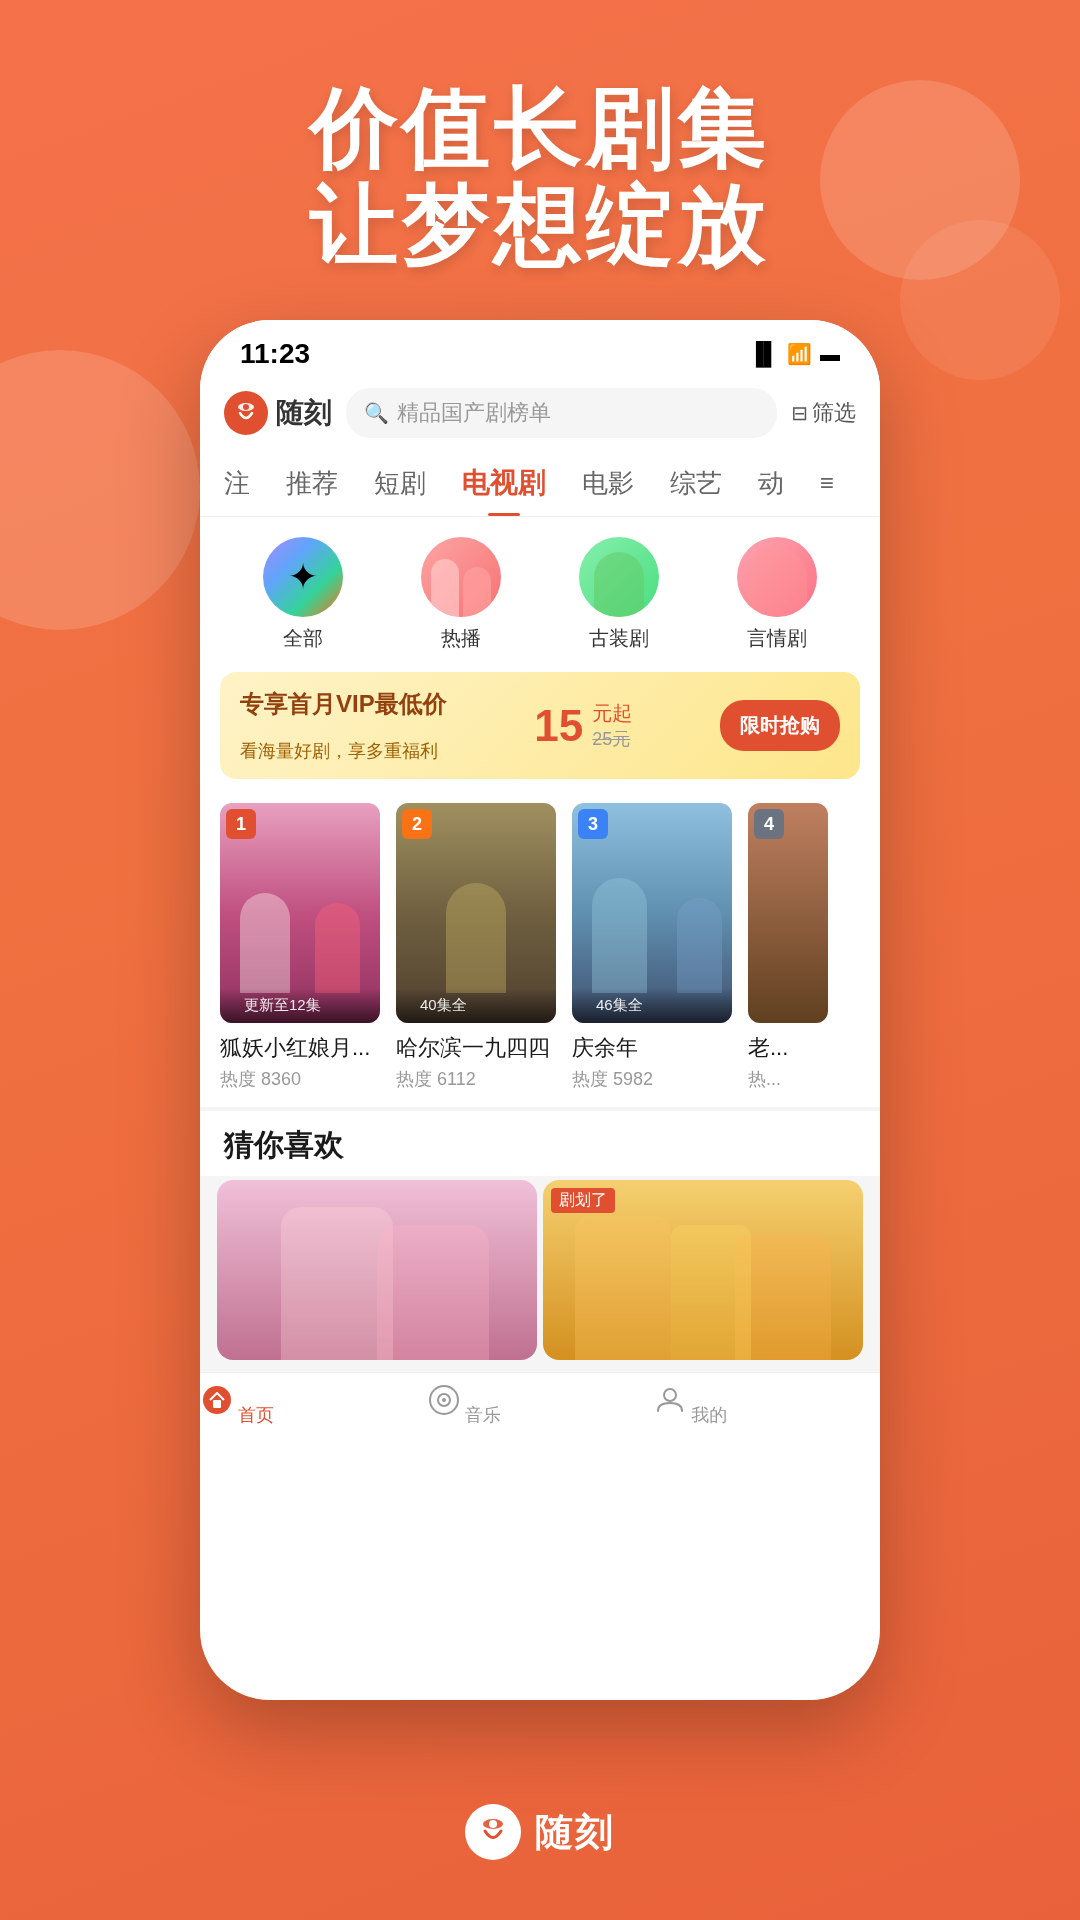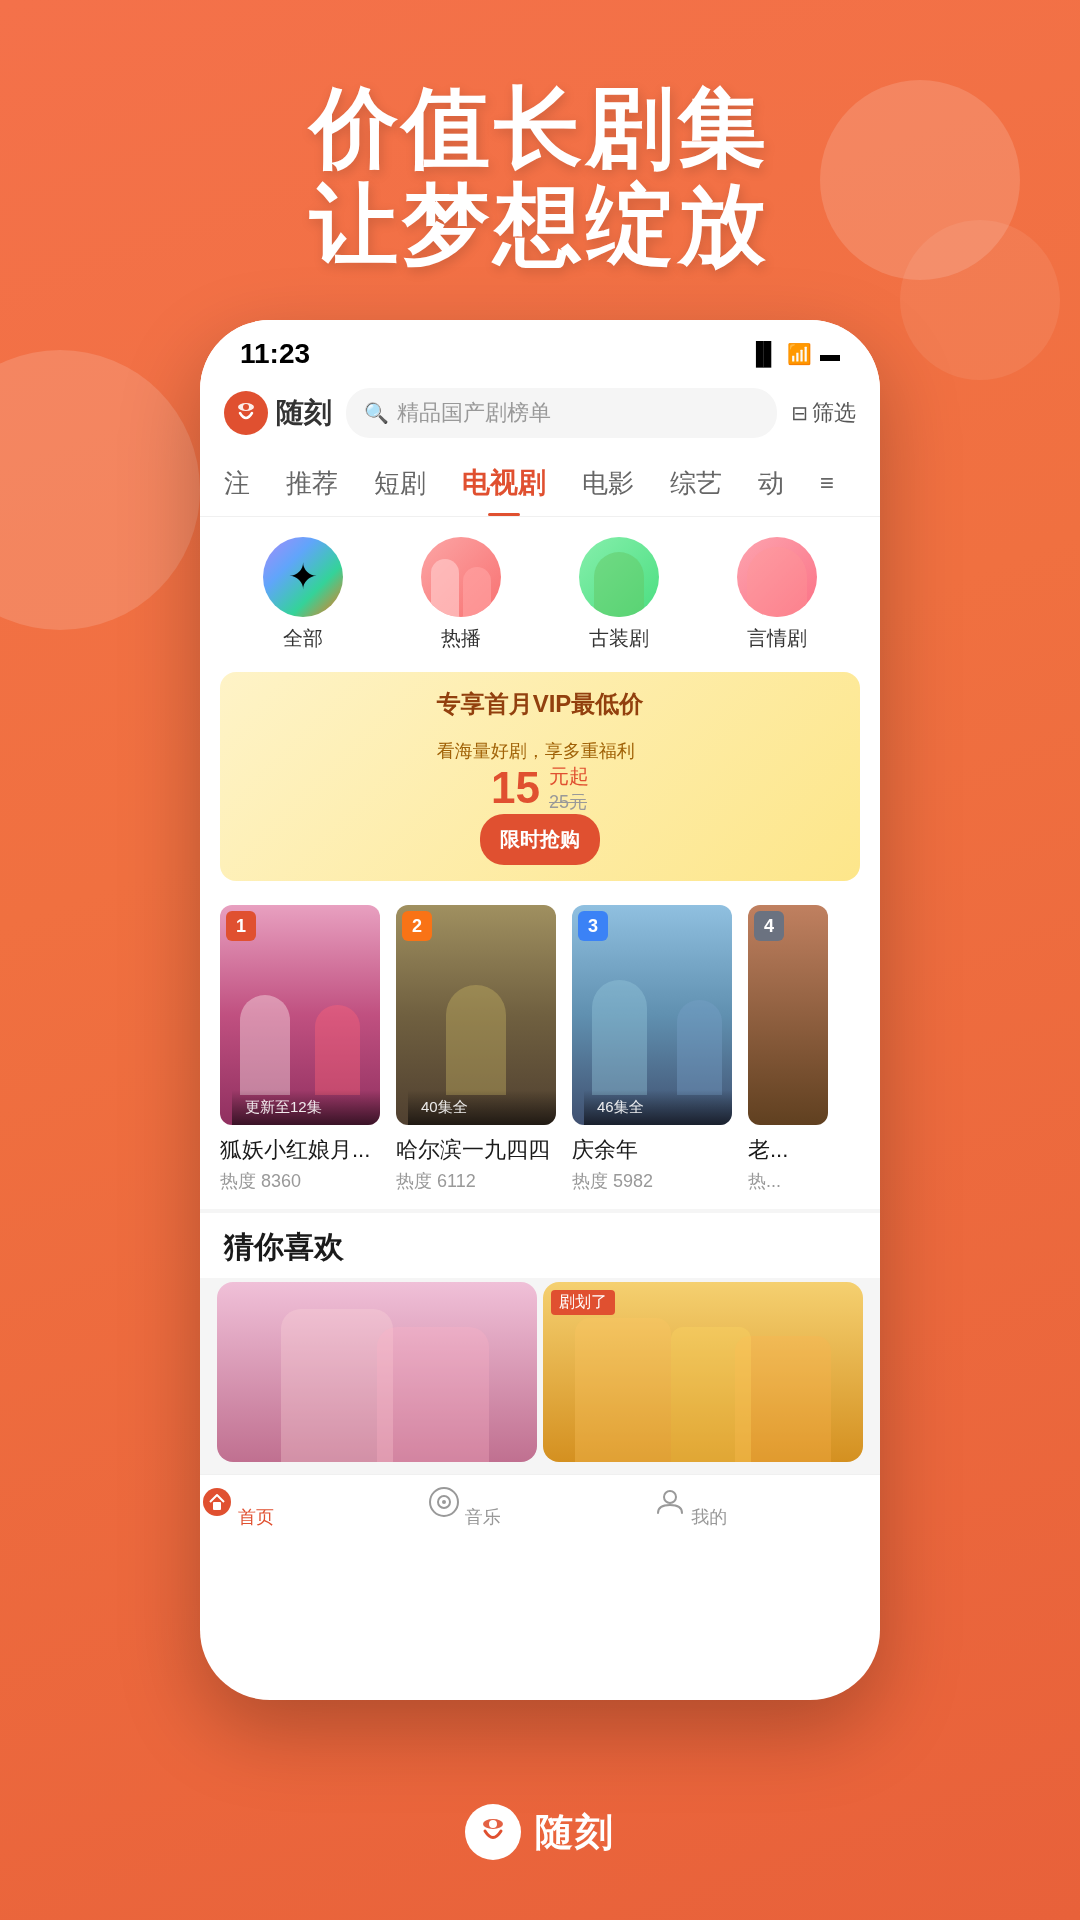--- a/index.html
+++ b/index.html
@@ -208,36 +208,35 @@
 
     
     .vip-banner {
       margin: 0 20px 16px;
       background: linear-gradient(135deg, #fef3c7 0%, #fde68a 100%);
       border-radius: 16px;
       padding: 16px 20px;
       display: flex;
       align-items: center;
       justify-content: space-between;
-      flex-direction: column;
     }
     .vip-left {}
     .vip-title {
       font-size: 24px;
       font-weight: 700;
       color: #92400e;
     }
     .vip-sub {
       font-size: 18px;
       color: #a16207;
       margin-top: 19px;
     }
     .vip-price-area {
       display: flex;
-      align-items: flex-start;
+      align-items: center;
       gap: 9px;
     }
     .vip-price-num {
       font-size: 44px;
       font-weight: 900;
       color: #e05030;
     }
     .vip-price-unit {
       font-size: 20px;
       color: #e05030;
@@ -315,24 +314,24 @@
     .rank-3 { background: #3b82f6; }
     .rank-4 { background: #6b7280; }
     
     .poster-1 { background: linear-gradient(180deg, #e8a0c0 0%, #c05080 50%, #903060 100%); }
     .poster-2 { background: linear-gradient(180deg, #a09060 0%, #706040 50%, #504030 100%); }
     .poster-3 { background: linear-gradient(180deg, #90c0e0 0%, #6090b0 50%, #405070 100%); }
     .poster-4 { background: linear-gradient(180deg, #c08060 0%, #906040 50%, #604020 100%); }
     .poster-overlay {
       position: absolute;
       bottom: 0;
-      left: 12px;
+      left: 0;
       right: 0;
       background: linear-gradient(transparent, rgba(0,0,0,0.6));
-      padding: 8px 13px;
+      padding: 8px 24px;
       font-size: 16px;
       color: #fff;
     }
     .poster-update {
       font-size: 15px;
       color: rgba(255,255,255,0.9);
     }
     .ranking-name {
       font-size: 22px;
       color: #1a1a1a;

